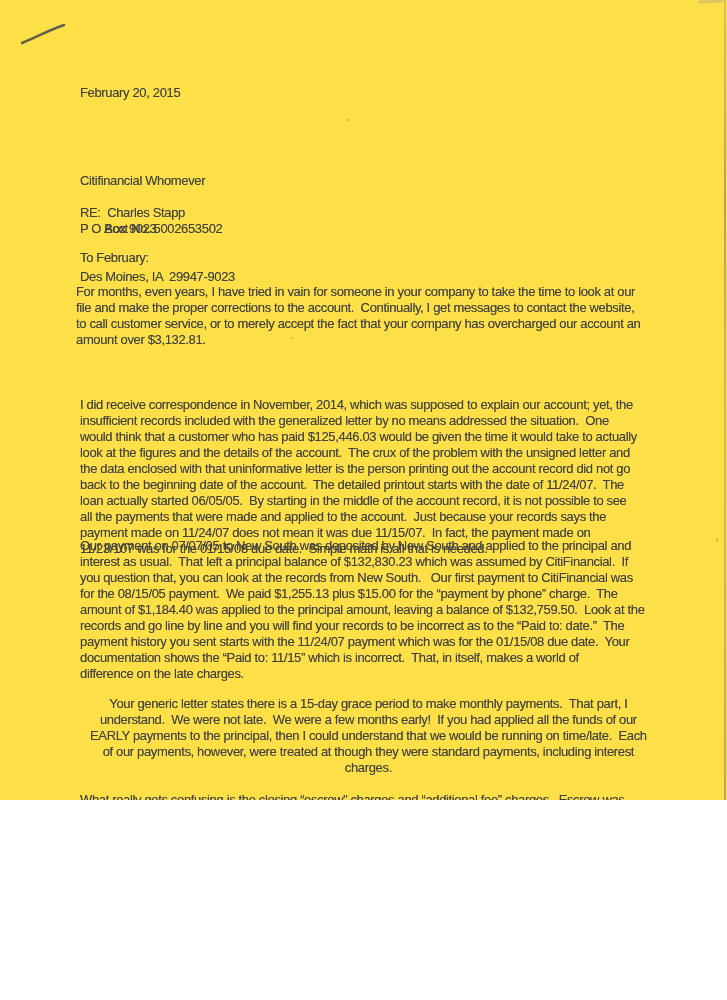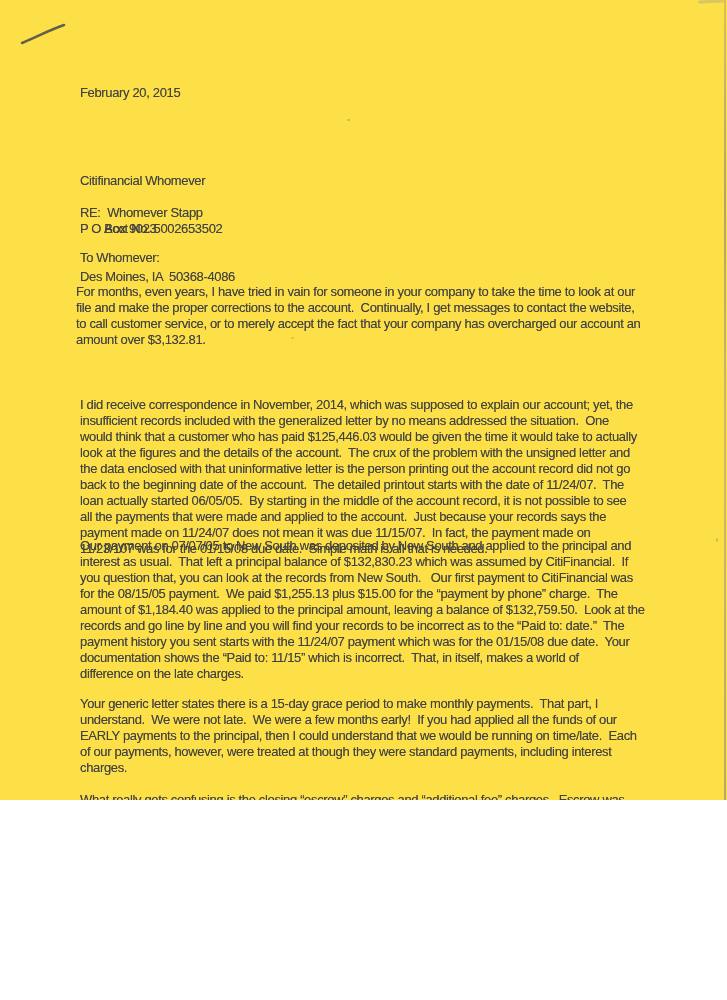--- a/index.html
+++ b/index.html
@@ -26,21 +26,21 @@
     text-shadow: 0 0 0.4px rgba(70,70,70,0.55);
   }
   .date       { left: 80px;  top: 85px;  }
   .recipient  { left: 80px;  top: 141px; }
   .re-line    { left: 80px;  top: 205px; }
   .acct-line  { left: 104px; top: 221px; }
   .salutation { left: 80px;  top: 250px; }
   .p1 { left: 76px; top: 284px; }
   .p2 { left: 80px; top: 361px; margin-top: 36px; }
   .p3 { left: 80px; top: 538px; }
-  .p4 { left: 80px; top: 696px; }
+  .p4 { left: 90px; top: 696px; text-align: center; }
   .p5 { left: 80px; top: 792px; }
 
   .pen-mark {
     position: absolute;
     left: 0;
     top: 0;
   }
   .scan-edge {
     position: absolute;
     right: 1px;
@@ -86,27 +86,27 @@
   <div class="speck speck-a"></div>
   <div class="speck speck-b"></div>
   <div class="speck speck-c"></div>
   <div class="speck speck-d"></div>
 
   <div class="txt date">February 20, 2015</div>
 
   <div class="txt recipient">
     <div>Citifinancial Whomever</div>
     <div>P O Box 9023</div>
-    <div>Des Moines, IA  50368-4086</div>
+    <div>Des Moines, IA  29947-9023</div>
   </div>
 
-  <div class="txt re-line">RE:  Whomever Stapp</div>
+  <div class="txt re-line">RE:  Charles Stapp</div>
   <div class="txt acct-line">Acct No. 5002653502</div>
 
-  <div class="txt salutation">To Whomever:</div>
+  <div class="txt salutation">To February:</div>
 
   <div class="txt p1">For months, even years, I have tried in vain for someone in your company to take the time to look at our
 file and make the proper corrections to the account.  Continually, I get messages to contact the website,
 to call customer service, or to merely accept the fact that your company has overcharged our account an
 amount over $3,132.81.</div>
   <div class="txt p2">I did receive correspondence in November, 2014, which was supposed to explain our account; yet, the
 insufficient records included with the generalized letter by no means addressed the situation.  One
 would think that a customer who has paid $125,446.03 would be given the time it would take to actually
 look at the figures and the details of the account.  The crux of the problem with the unsigned letter and
 the data enclosed with that uninformative letter is the person printing out the account record did not go

